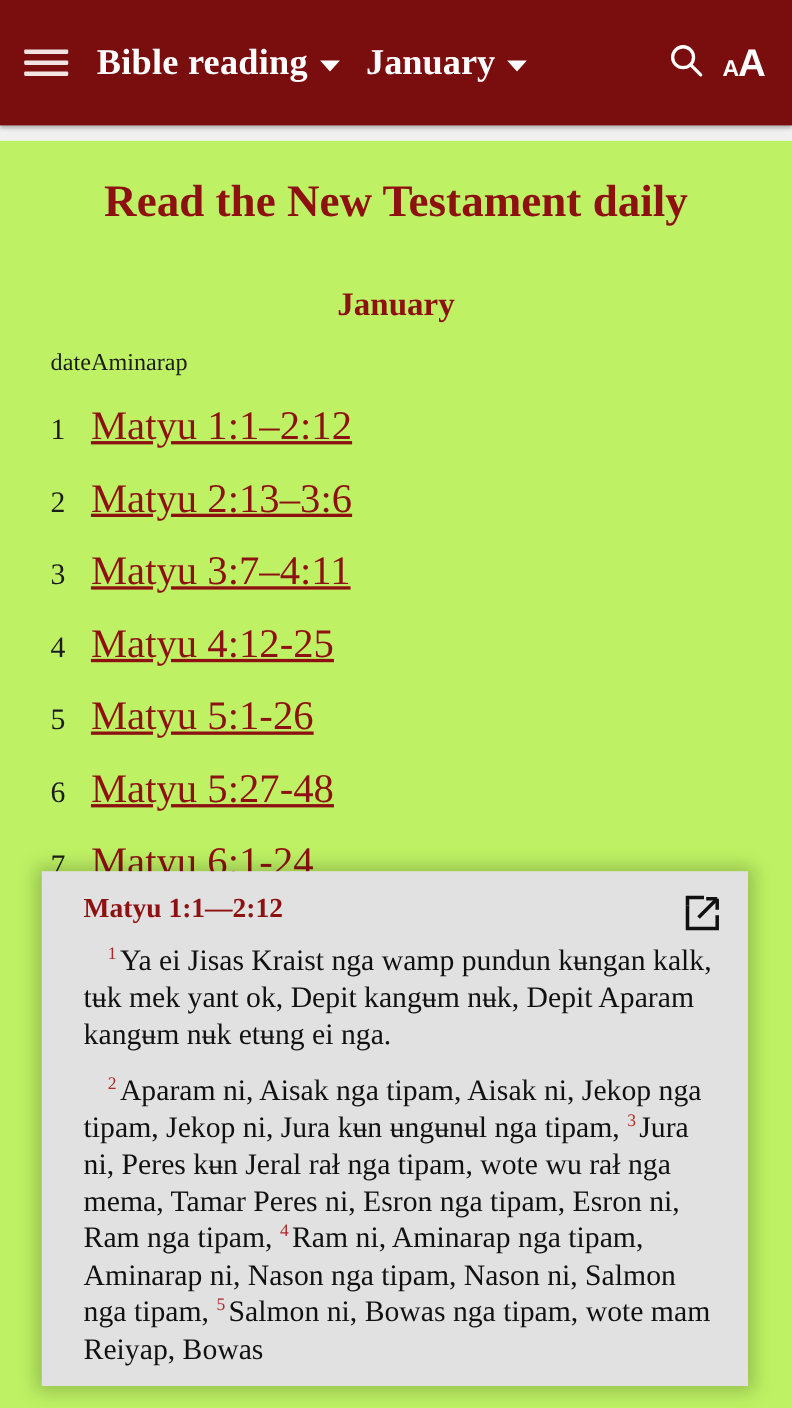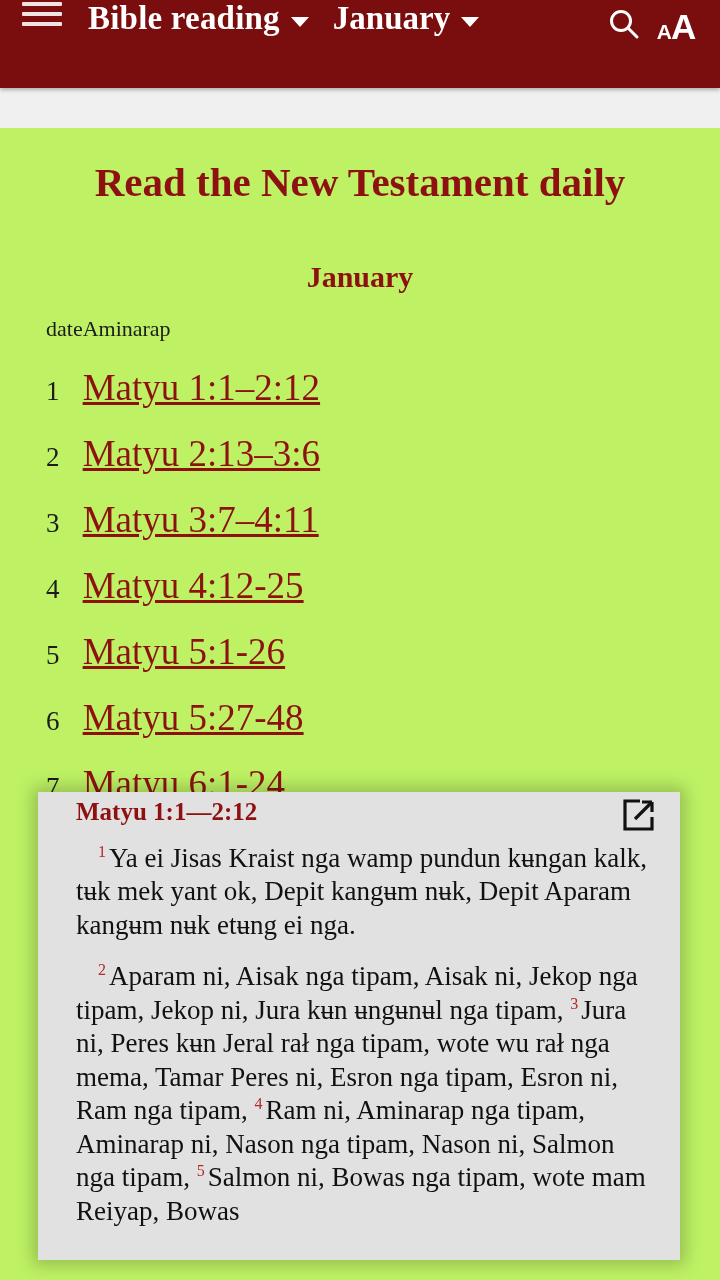--- a/index.html
+++ b/index.html
@@ -43,22 +43,22 @@
     width: 12px; height: 19px; border: 2px solid #ffffff; border-radius: 1px;
     position: relative; background: #ffffff;
   }
   .ic-battery::before {
     content: ""; position: absolute; top: -5px; left: 3px; width: 6px; height: 3px;
     background: #ffffff; border-radius: 1px;
   }
 
   
   .appbar {
-    height: 88px; background: #7a0d0d;
-    display: flex; align-items: flex-start;
+    height: 114px; background: #7a0d0d;
+    display: flex; align-items: center;
     padding: 0 18px 0 22px;
     box-shadow: 0 2px 4px rgba(0,0,0,.28);
     position: relative; z-index: 5;
   }
   .hamburger { width: 40px; height: 28px; display: flex; flex-direction: column;
     justify-content: space-between; padding: 2px 0; cursor: pointer; }
   .hamburger span { display: block; height: 4px; background: #f3e4e4; border-radius: 1px; }
   .ab-title-group { display: flex; align-items: center; margin-left: 26px; cursor: pointer; }
   .ab-title {
     color: #ffffff; font-size: 33px; font-weight: bold;
@@ -114,21 +114,21 @@
 
   
   .popup {
     position: absolute; left: 38px; top: 792px; width: 642px; height: 468px;
     background: #e1e1e1; overflow: hidden;
     box-shadow: 0 0 16px 5px rgba(0,0,0,.22);
     z-index: 10;
   }
   .popup-head {
     display: flex; align-items: flex-start; justify-content: space-between;
-    padding: 6px 24px 0 38px;
+    padding: 21px 24px 0 38px;
   }
   .popup-ref {
     color: #8d1111; font-size: 25px; font-weight: bold;
     font-family: "Liberation Serif", serif;
   }
   .ic-openext { width: 34px; height: 34px; cursor: pointer; }
   .popup-body { padding: 10px 32px 0 38px; }
   .popup-body p {
     font-size: 27px; line-height: 1.24; color: #111111;
     text-indent: 22px; margin-bottom: 18px;

